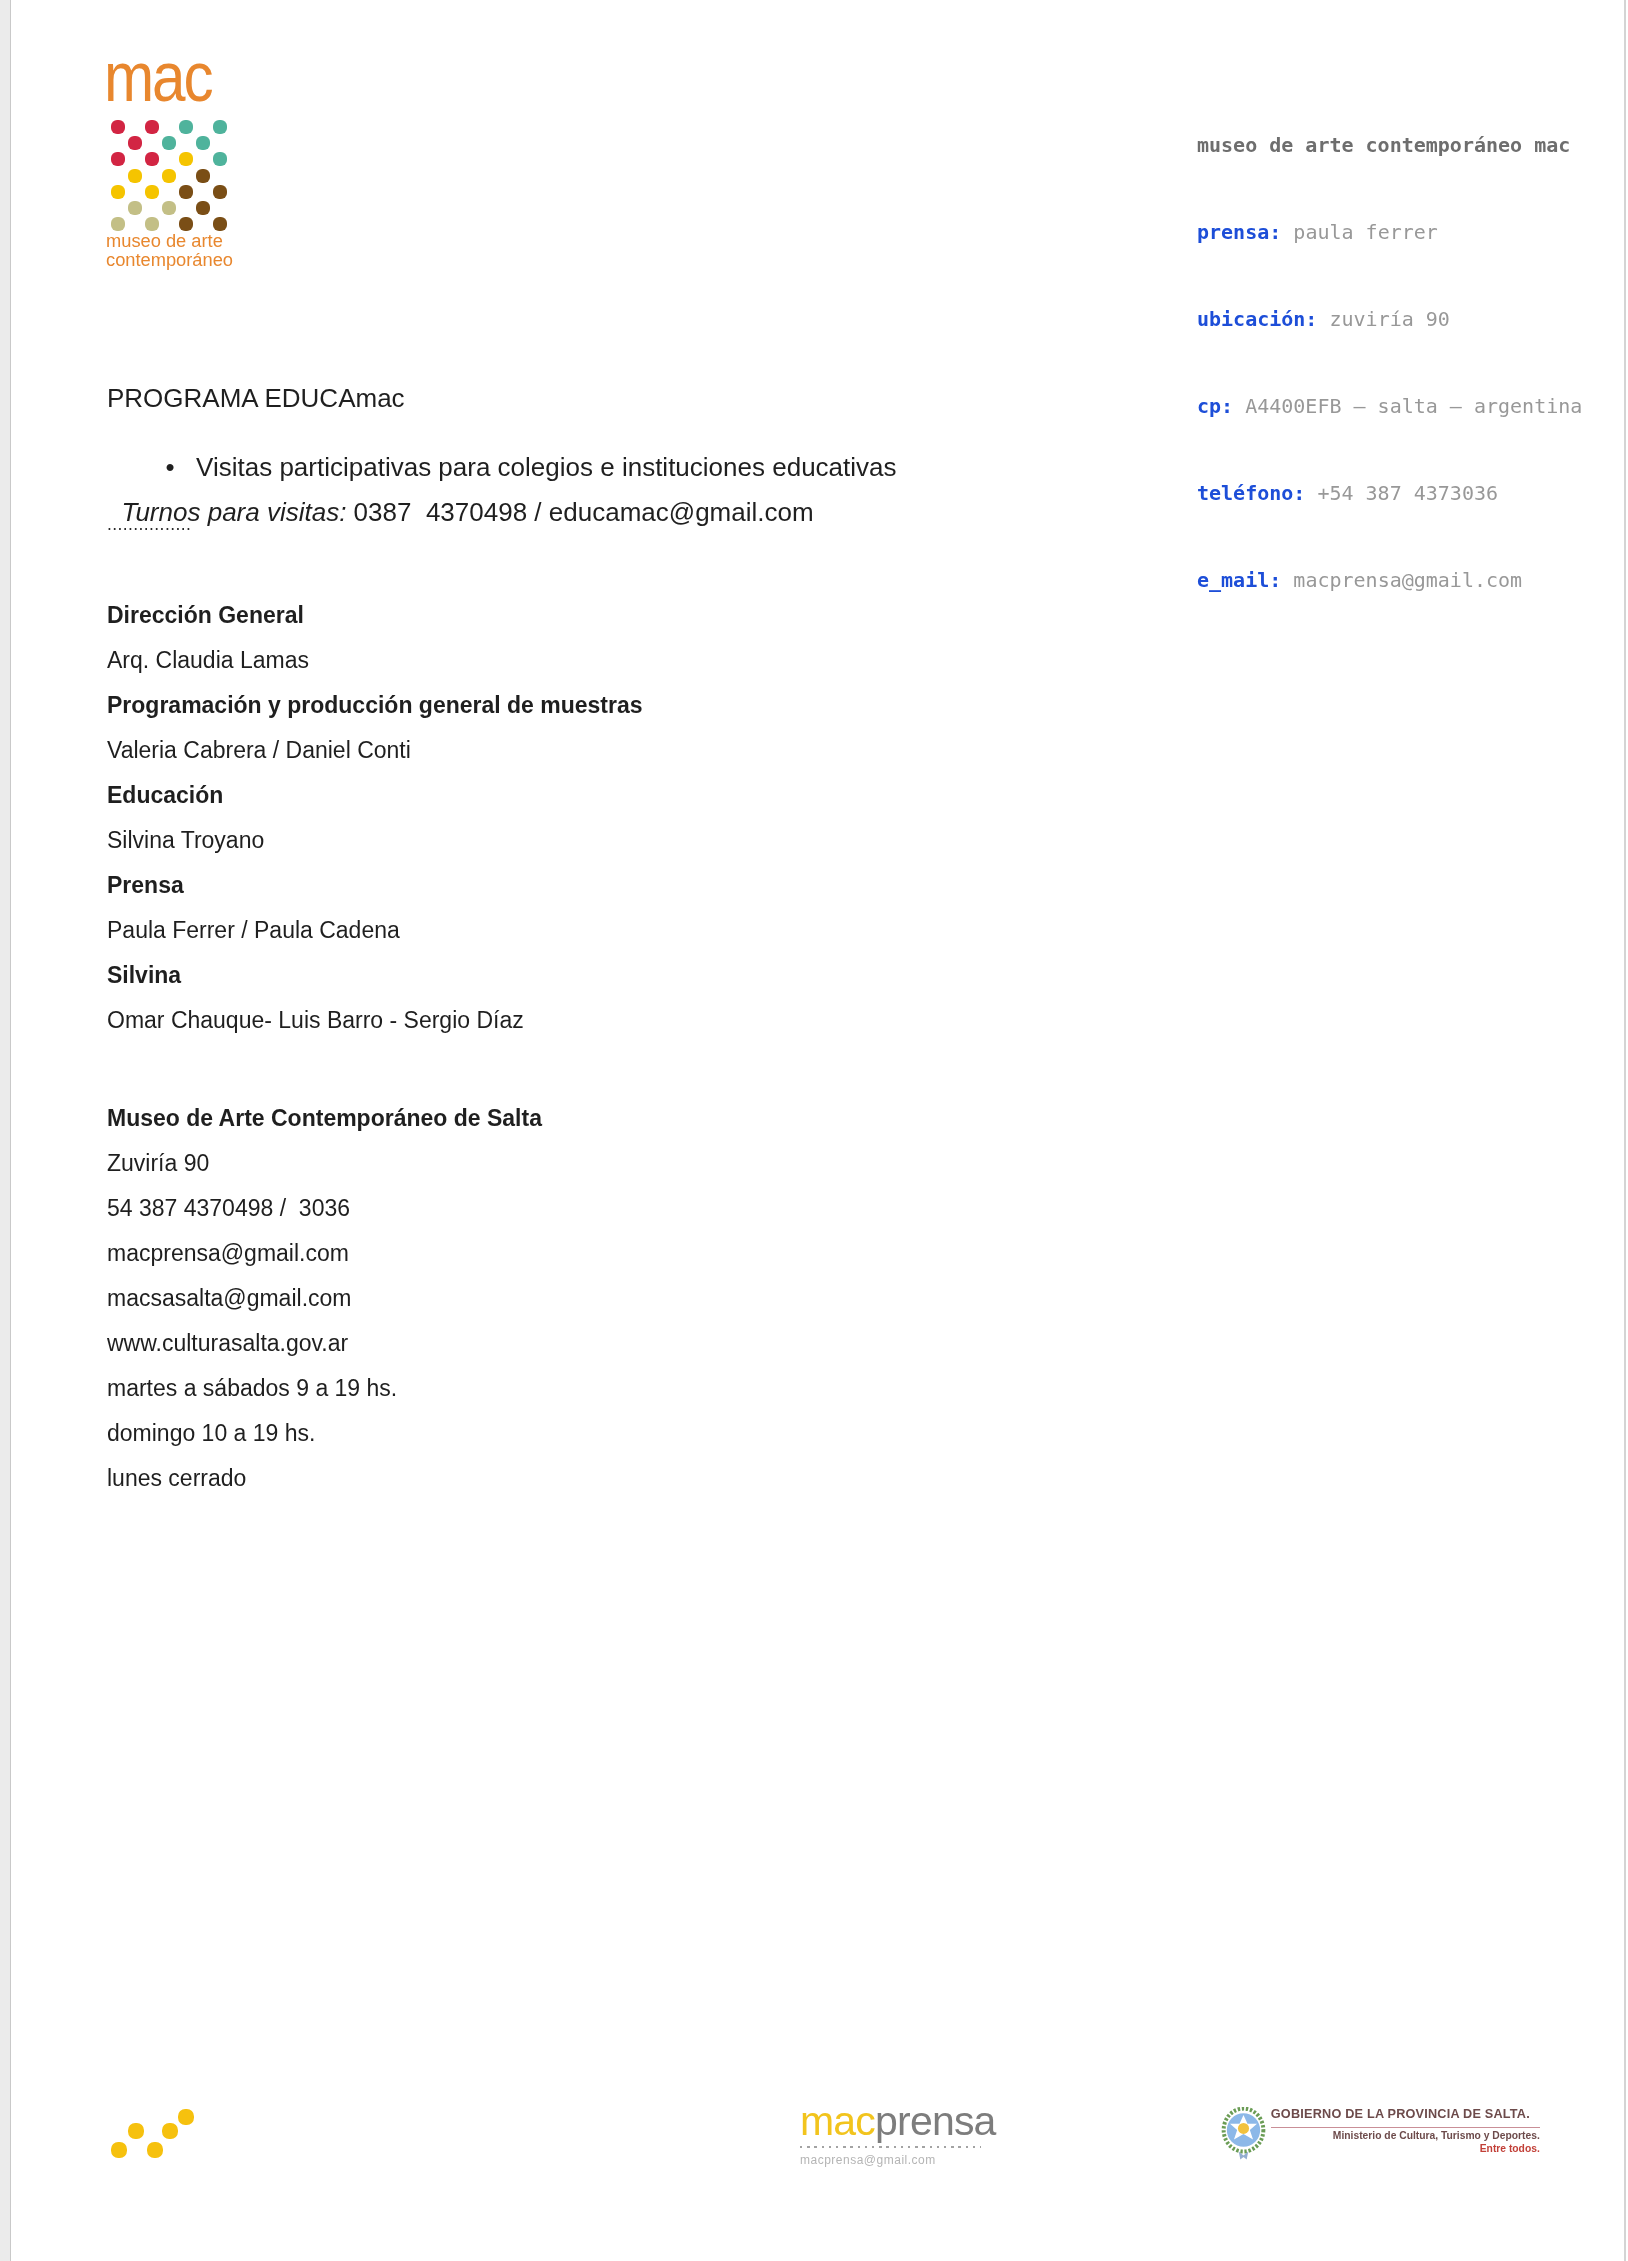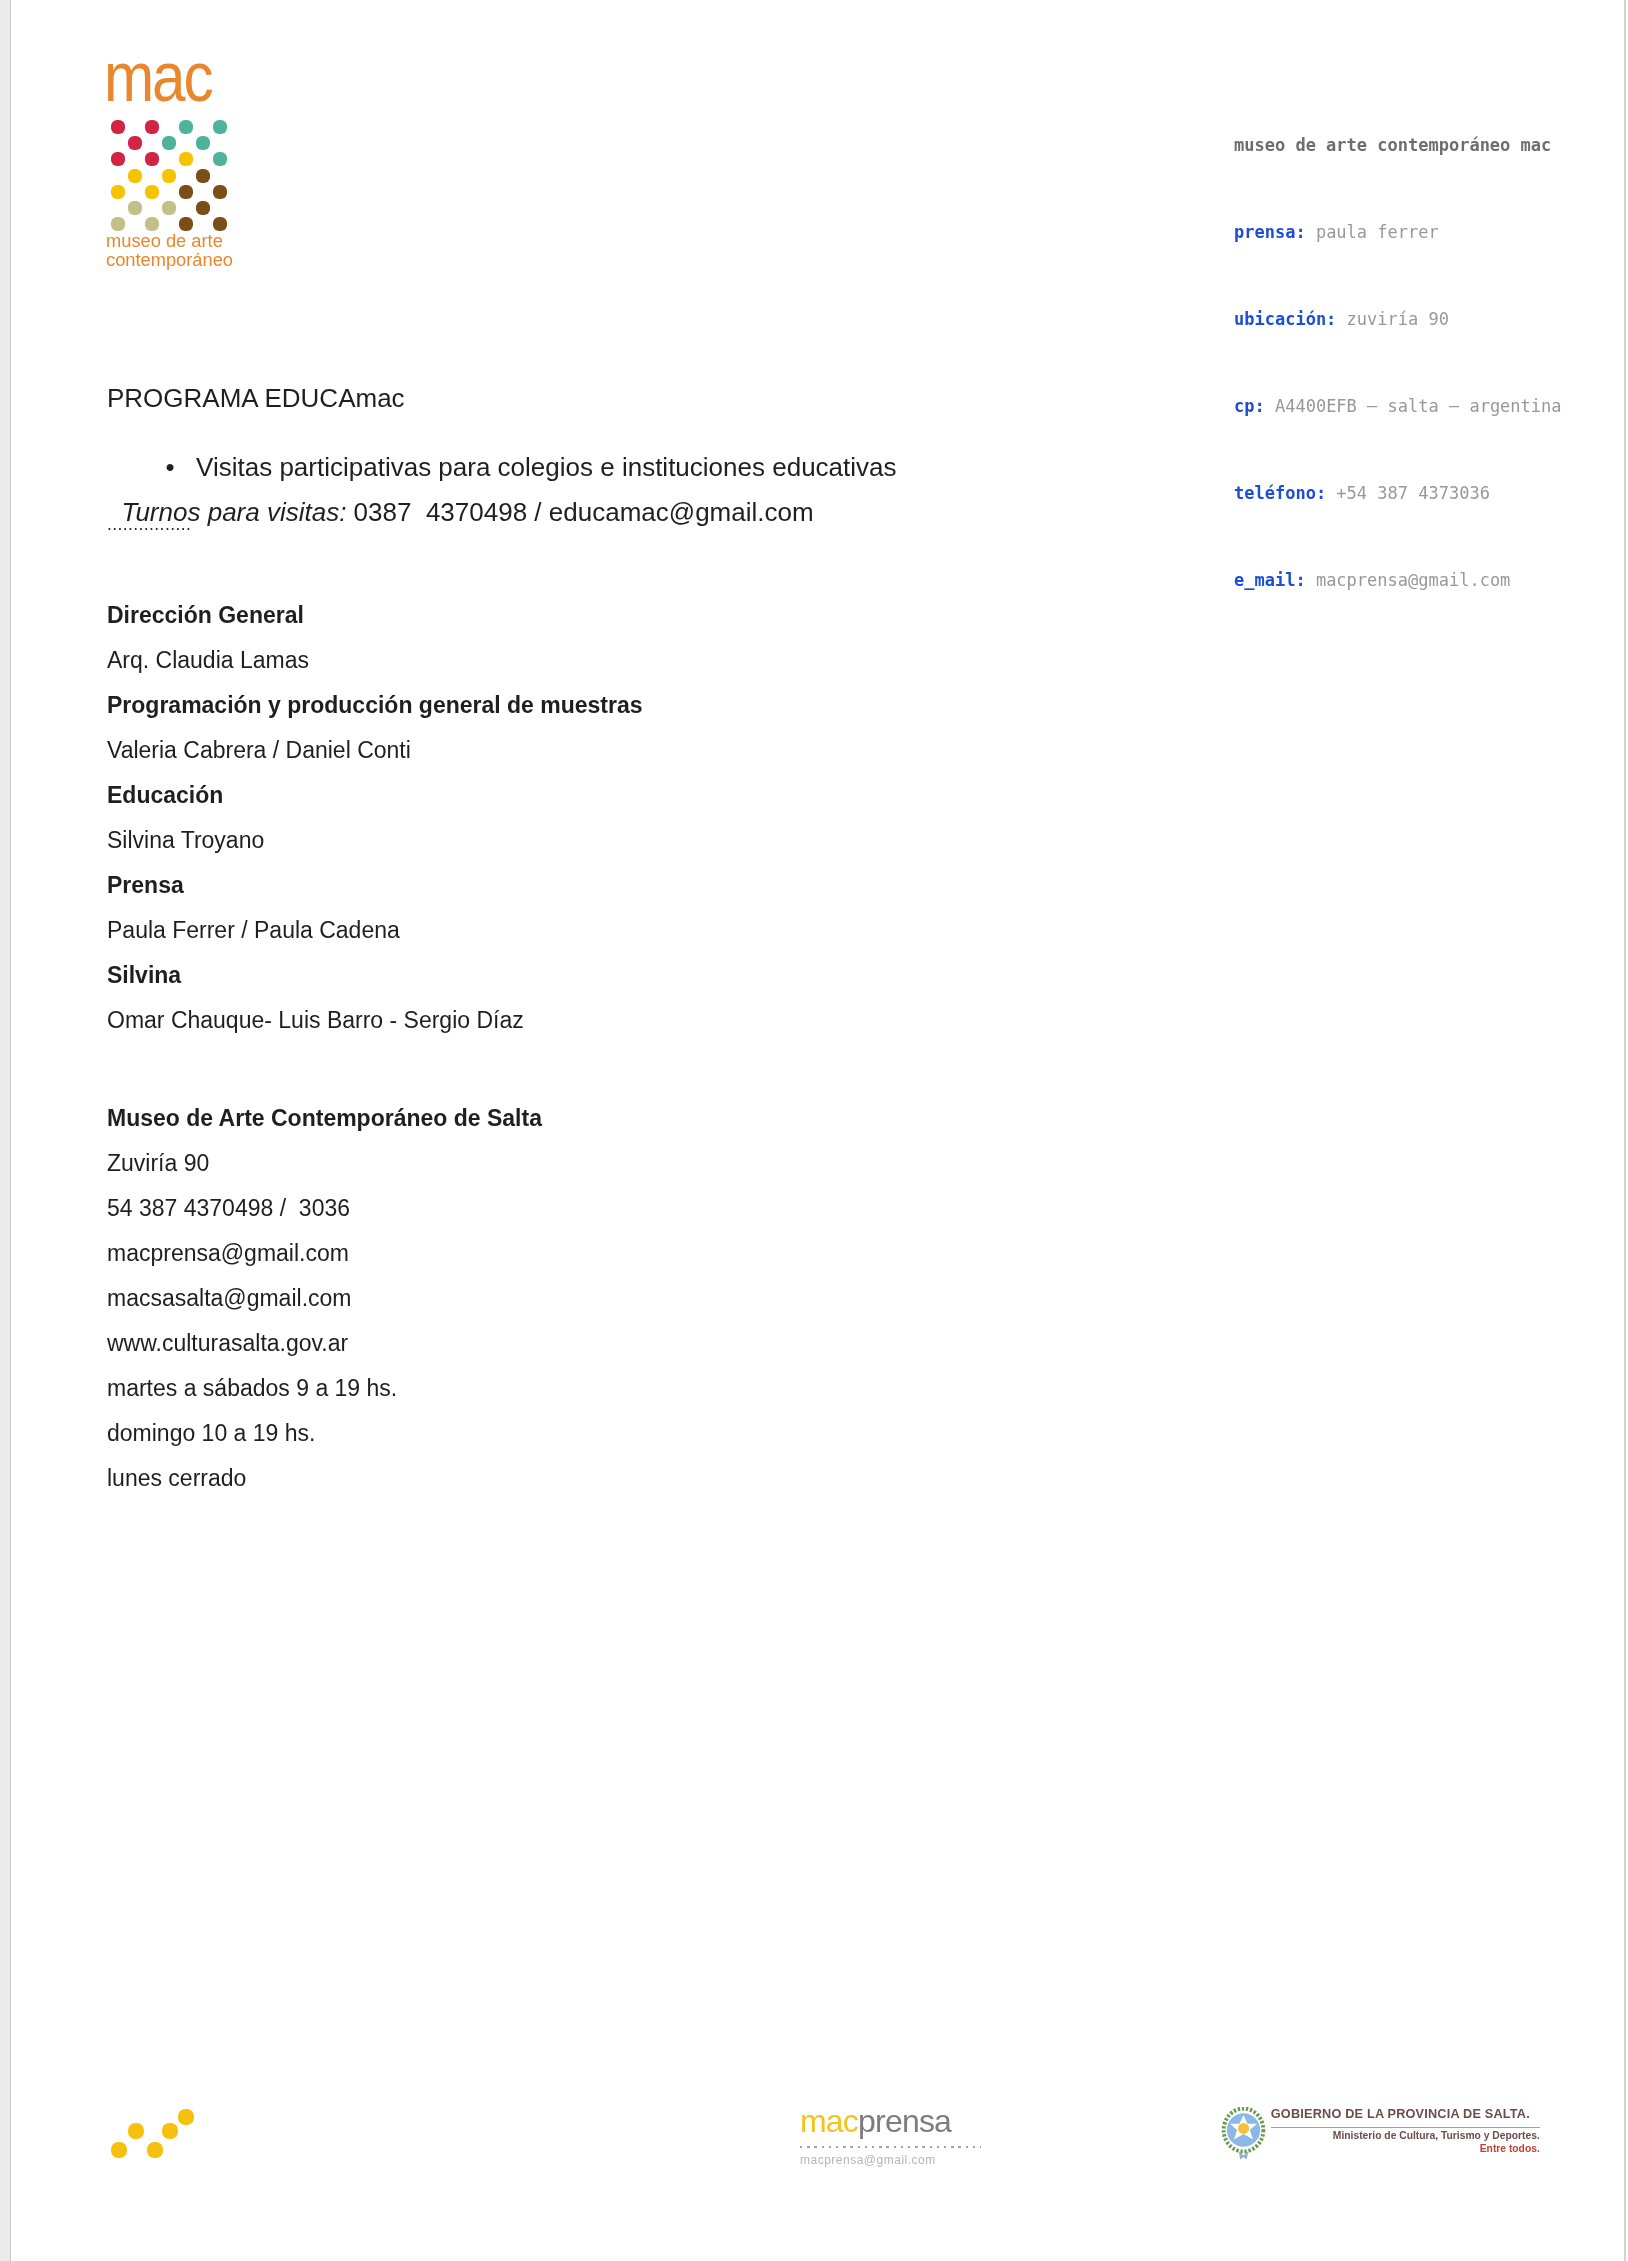--- a/index.html
+++ b/index.html
@@ -15,22 +15,22 @@
   .logo-word{
     position:absolute;left:104px;top:42px;font-size:70px;line-height:70px;
     color:#e8872e;letter-spacing:-2.4px;transform:scaleX(.86);transform-origin:left top;
   }
   .logo-dots{position:absolute;left:111px;top:120px;width:127px;height:116px;}
   .logo-dots .dot{position:absolute;width:13.5px;height:13.5px;border-radius:45%;}
   .logo-sub{position:absolute;left:106px;top:231px;font-size:18.3px;line-height:19px;color:#e8872e;}
 
   
   .contact{
-    position:absolute;left:1234px;top:73px;
-    font-family:"DejaVu Sans Mono", monospace;font-size:17px;line-height:29px;
+    position:absolute;left:1197px;top:73px;
+    font-family:"DejaVu Sans Mono", monospace;font-size:20px;line-height:29px;
     color:#989898;white-space:pre;
   }
   .contact .title{color:#6e6e6e;font-weight:700;}
   .contact .lbl{color:#1d4ed8;font-weight:700;}
 
   
   .bodyline{position:absolute;left:107px;font-size:26px;white-space:pre-wrap;}
   .b{font-weight:700;}
   .it{font-style:italic;}
   .lnk{text-decoration-thickness:1.6px;text-underline-offset:3.2px;text-decoration-color:#3a3a3a;color:#1f1f1f;}
@@ -42,21 +42,21 @@
   #dots-sep{top:515px;font-size:17.5px;line-height:19px;letter-spacing:0.4px;color:#2a2a2a;}
   .block{position:absolute;left:107px;font-size:23px;}
   .block .line{line-height:45px;white-space:pre-wrap;}
   #staff-block{top:593px;}
   #museum-block{top:1096px;}
 
   
   .zigzag{position:absolute;left:111px;top:2109px;width:87px;height:52px;}
   .zigzag .dot{position:absolute;width:16px;height:16px;border-radius:45%;}
   .macprensa{position:absolute;left:800px;top:2103px;width:191px;}
-  .macprensa .word{font-size:32px;line-height:37px;letter-spacing:-0.8px;white-space:nowrap;}
+  .macprensa .word{font-size:41px;line-height:37px;letter-spacing:-0.8px;white-space:nowrap;}
   .macprensa .mp-mac{color:#f2c41d;}
   .macprensa .mp-prensa{color:#7d7d7d;}
   .macprensa .dotline{margin-top:5.6px;width:181px;height:2.4px;
     background:repeating-linear-gradient(90deg,#a3a3a3 0 2.4px,transparent 2.4px 7.2px);}
   .macprensa .mp-email{margin-top:4.8px;font-size:12px;letter-spacing:0.5px;color:#b5b5b5;}
   .gov{position:absolute;left:1221px;top:2107px;display:flex;align-items:flex-start;}
   .gov .crest{width:45px;height:54px;flex:0 0 auto;}
   .gov .gtxt{margin-left:4.8px;width:269px;}
   .gov .gtitle{font-size:12.7px;font-weight:700;color:#6d4b4b;letter-spacing:0.2px;white-space:nowrap;
     border-bottom:1.6px solid #c98f97;padding-bottom:6px;}

